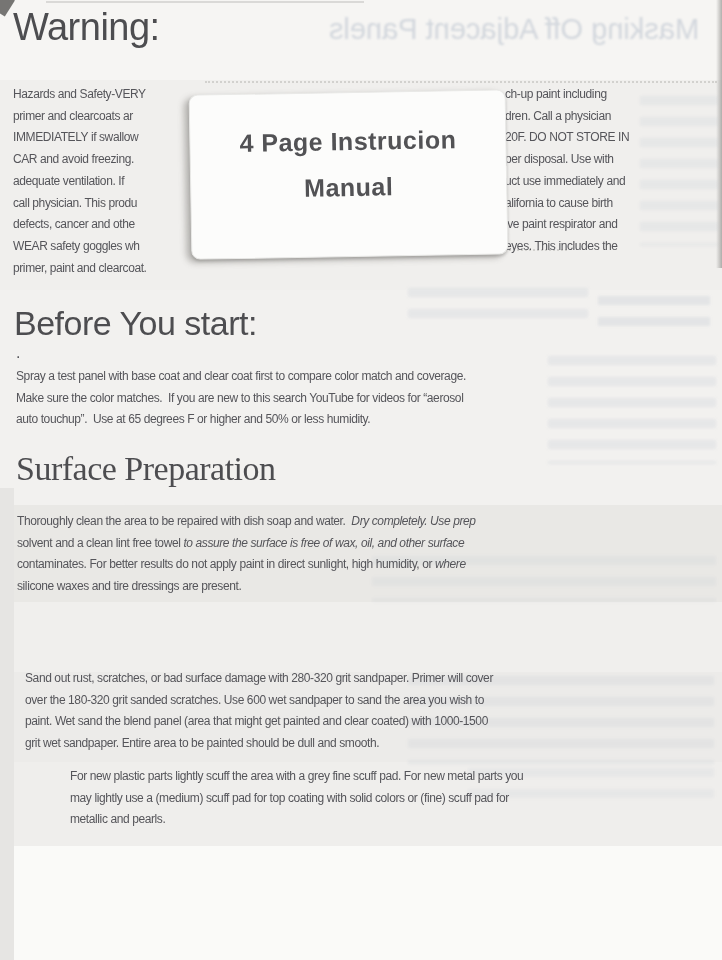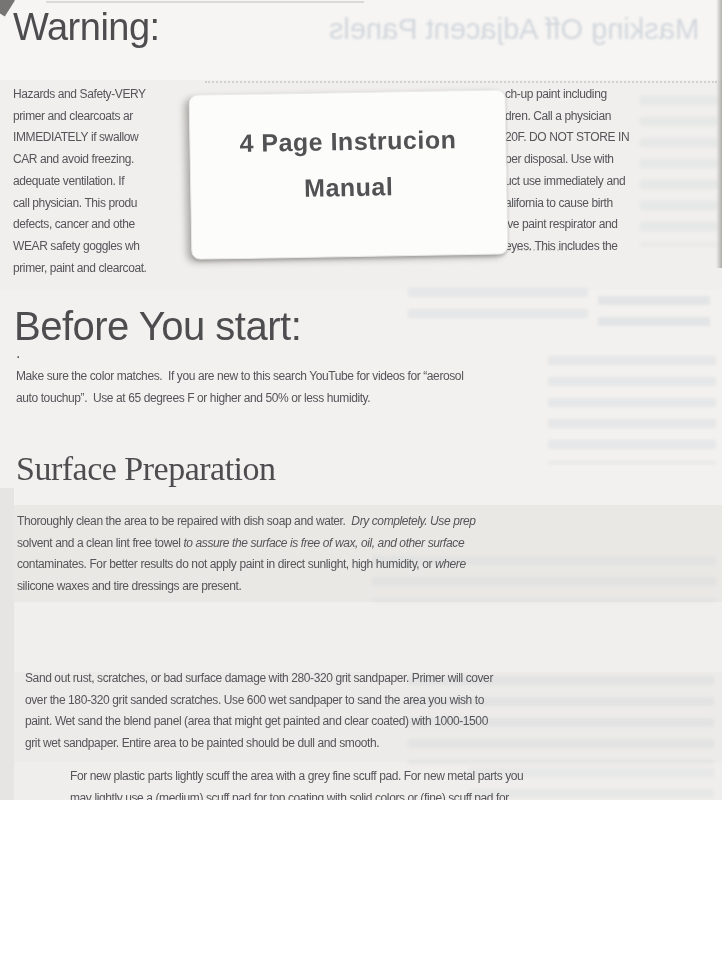--- a/index.html
+++ b/index.html
@@ -1,17 +1,17 @@
 <!DOCTYPE html>
 <html><head>
 <meta charset="utf-8">
 <style>
   html,body{margin:0;padding:0;background:#ffffff;}
   .page{
-    position:relative;width:722px;height:800px;overflow:hidden;
+    position:relative;width:722px;height:960px;overflow:hidden;
     background:#f4f3f1;
     font-family:"Liberation Sans", sans-serif;
     color:#55555a;
   }
   
   .shade{position:absolute;left:0;width:722px;pointer-events:none;}
   .shade.b-top   {top:0;   height:80px; background:#f6f5f3;}
   .shade.b-p1    {top:80px; height:210px;background:#f0efed;}
   .shade.b-mid   {top:290px;height:215px;background:#f2f1ef;}
   .shade.b-surf  {top:505px;height:97px; background:#e9e8e5;}
@@ -40,21 +40,21 @@
   .g1{left:598px;top:296px;width:112px;height:32px;opacity:.7;}
   .g2{left:408px;top:288px;width:180px;height:40px;}
   .g3{left:548px;top:356px;width:168px;height:108px;}
   .g4{left:372px;top:556px;width:344px;height:46px;opacity:.4;}
   .g5{left:408px;top:676px;width:306px;height:88px;opacity:.45;}
   .g6{left:468px;top:768px;width:246px;height:38px;opacity:.4;}
   .g7{left:640px;top:96px;width:78px;height:150px;opacity:.45;}
   
   .h1{position:absolute;font-weight:300;color:#4d4d50;letter-spacing:-0.5px;z-index:2;}
   .h-warning{left:13px;top:6px;font-size:38px;}
-  .h-before {left:14px;top:304px;font-size:40px;}
+  .h-before {left:14px;top:304px;font-size:34px;}
   .h-surface{left:16px;top:450px;font-size:34px;font-family:Liberation Serif, serif;}
   .h-sanding{left:24px;top:606px;font-size:34px;}
   .stray-dot{position:absolute;left:16px;top:344px;font-size:16px;color:#55555a;z-index:2;}
   
   .para{position:absolute;z-index:2;font-size:12px;letter-spacing:-0.4px;color:#55555a;}
   .tline{line-height:21.7px;white-space:pre;}
   .tline span{white-space:pre;}
   .tline .it{font-style:italic;}
   .warning-para{left:13px;top:84px;width:700px;height:200px;}
   .warning-para .sline{position:absolute;left:0;width:700px;line-height:21.7px;white-space:pre;}
@@ -113,20 +113,21 @@
       <div class="sline" style="top: 86.8px;"><span class="frag-left">adequate ventilation. If</span><span class="frag-right">uct use immediately and</span></div>
       <div class="sline" style="top: 108.5px;"><span class="frag-left">call physician. This produ</span><span class="frag-right">alifornia to cause birth</span></div>
       <div class="sline" style="top: 130.2px;"><span class="frag-left">defects, cancer and othe</span><span class="frag-right">ive paint respirator and</span></div>
       <div class="sline" style="top: 151.9px;"><span class="frag-left">WEAR safety goggles wh</span><span class="frag-right">eyes. This includes the</span></div>
       <div class="sline" style="top: 173.6px;"><span class="frag-left">primer, paint and clearcoat.</span></div>
     </div>
 
   <div class="h1 h-before">Before You start:</div>
   <div class="stray-dot">.</div>
   <div class="para before-para">
+      <div class="tline"><span>Spray a test panel with base coat and clear coat first to compare color match and coverage.</span></div>
       <div class="tline"><span>Make sure the color matches.  If you are new to this search YouTube for videos for “aerosol</span></div>
       <div class="tline"><span>auto touchup”.  Use at 65 degrees F or higher and 50% or less humidity.</span></div>
     </div>
 
   <div class="h1 h-surface">Surface Preparation</div>
   <div class="para surface-para">
       <div class="tline"><span>Thoroughly clean the area to be repaired with dish soap and water.  </span><span class="it">Dry completely. Use prep</span></div>
       <div class="tline"><span>solvent and a clean lint free towel </span><span class="it">to assure the surface is free of wax, oil, and other surface</span></div>
       <div class="tline"><span>contaminates. For better results do not apply paint in direct sunlight, high humidity, or </span><span class="it">where</span></div>
       <div class="tline"><span>silicone waxes and tire dressings are present.</span></div>

